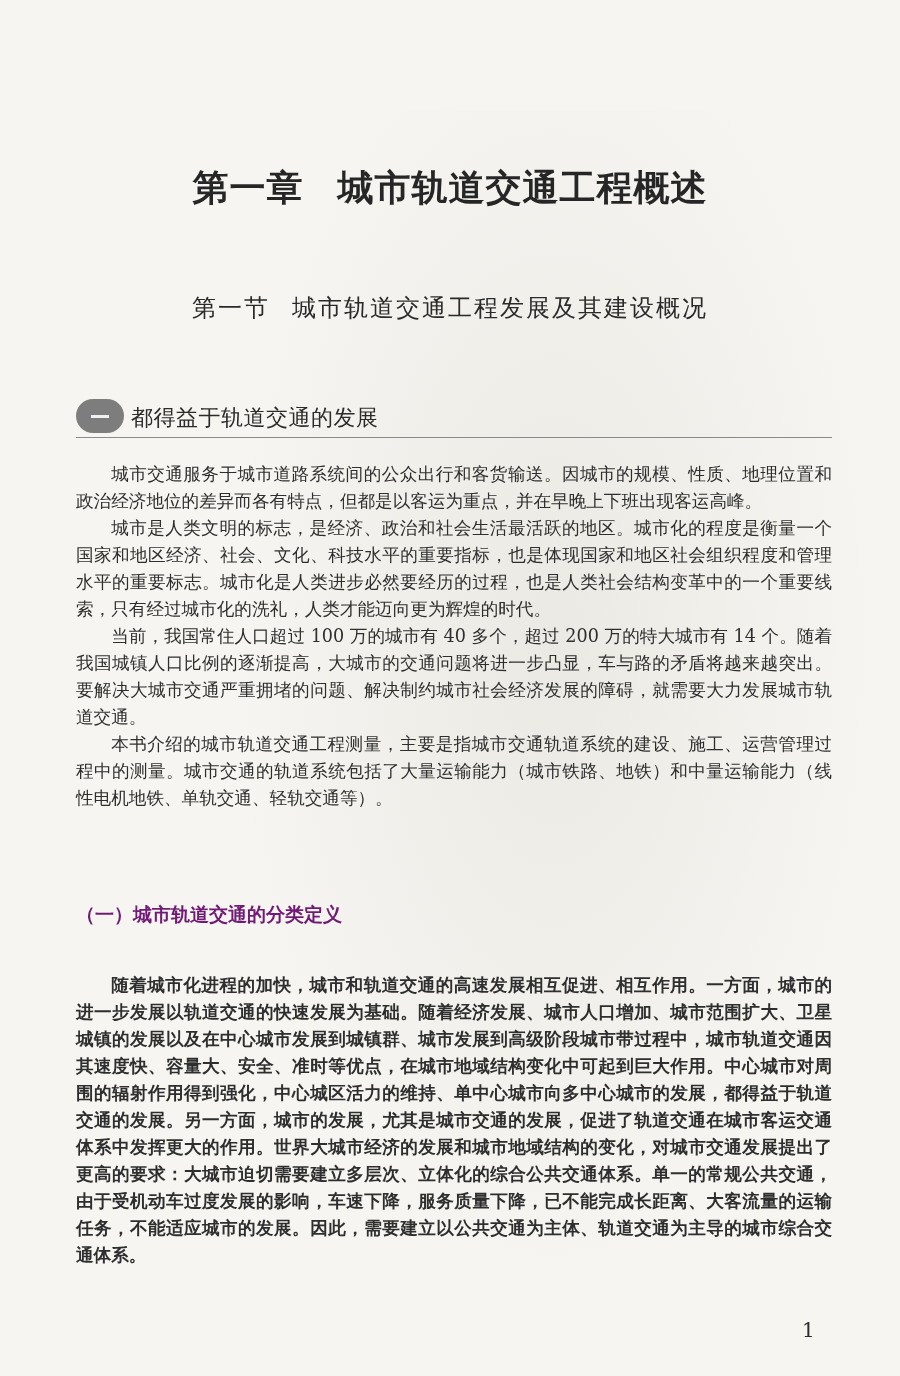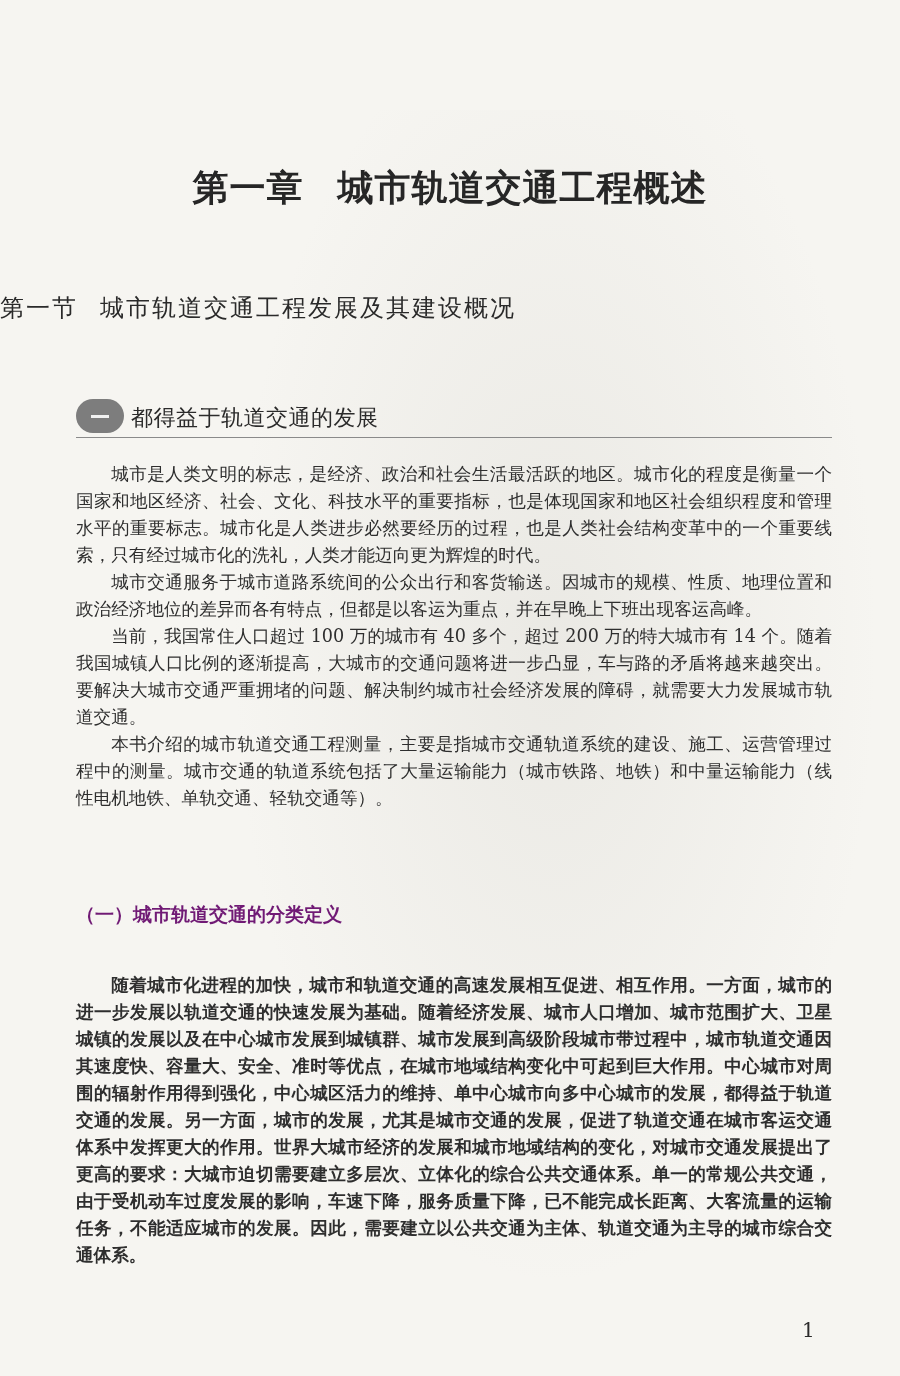--- a/index.html
+++ b/index.html
@@ -35,21 +35,21 @@
       letter-spacing: 1px;
       color: #262626;
       font-family: "DejaVu Serif", "Liberation Serif", serif;
     }
     .chapter-title .num { margin-right: 34px; }
     .section-title {
       position: absolute;
       left: 0;
       top: 292px;
       width: 900px;
-      text-align: left;
+      text-align: center;
       font-size: 24px;
       color: #2a2a2a;
       letter-spacing: 2px;
       font-family: "DejaVu Serif", "Liberation Serif", serif;
     }
     .section-title .num { margin-right: 22px; }
     .sub-heading {
       position: absolute;
       left: 76px;
       top: 397px;
@@ -127,22 +127,22 @@
 </div>
 
 <div class="sub-heading">
   <div class="badge">
     <div class="dash"></div>
   </div>
   <span class="text">都得益于轨道交通的发展</span>
 </div>
 
 <div class="body-text" style="top:461px;">
+  <p>城市交通服务于城市道路系统间的公众出行和客货输送。因城市的规模、性质、地理位置和政治经济地位的差异而各有特点，但都是以客运为重点，并在早晚上下班出现客运高峰。</p>
   <p>城市是人类文明的标志，是经济、政治和社会生活最活跃的地区。城市化的程度是衡量一个国家和地区经济、社会、文化、科技水平的重要指标，也是体现国家和地区社会组织程度和管理水平的重要标志。城市化是人类进步必然要经历的过程，也是人类社会结构变革中的一个重要线索，只有经过城市化的洗礼，人类才能迈向更为辉煌的时代。</p>
-  <p>城市交通服务于城市道路系统间的公众出行和客货输送。因城市的规模、性质、地理位置和政治经济地位的差异而各有特点，但都是以客运为重点，并在早晚上下班出现客运高峰。</p>
   <p>当前，我国常住人口超过 100 万的城市有 40 多个，超过 200 万的特大城市有 14 个。随着我国城镇人口比例的逐渐提高，大城市的交通问题将进一步凸显，车与路的矛盾将越来越突出。要解决大城市交通严重拥堵的问题、解决制约城市社会经济发展的障碍，就需要大力发展城市轨道交通。</p>
   <p>本书介绍的城市轨道交通工程测量，主要是指城市交通轨道系统的建设、施工、运营管理过程中的测量。城市交通的轨道系统包括了大量运输能力（城市铁路、地铁）和中量运输能力（线性电机地铁、单轨交通、轻轨交通等）。</p>
 </div>
 
 <div class="h3">（一）城市轨道交通的分类定义</div>
 
 <div class="body-text" style="top:971px;font-weight:bold;">
   <p>随着城市化进程的加快，城市和轨道交通的高速发展相互促进、相互作用。一方面，城市的进一步发展以轨道交通的快速发展为基础。随着经济发展、城市人口增加、城市范围扩大、卫星城镇的发展以及在中心城市发展到城镇群、城市发展到高级阶段城市带过程中，城市轨道交通因其速度快、容量大、安全、准时等优点，在城市地域结构变化中可起到巨大作用。中心城市对周围的辐射作用得到强化，中心城区活力的维持、单中心城市向多中心城市的发展，都得益于轨道交通的发展。另一方面，城市的发展，尤其是城市交通的发展，促进了轨道交通在城市客运交通体系中发挥更大的作用。世界大城市经济的发展和城市地域结构的变化，对城市交通发展提出了更高的要求：大城市迫切需要建立多层次、立体化的综合公共交通体系。单一的常规公共交通，由于受机动车过度发展的影响，车速下降，服务质量下降，已不能完成长距离、大客流量的运输任务，不能适应城市的发展。因此，需要建立以公共交通为主体、轨道交通为主导的城市综合交通体系。</p>
 </div>
 

